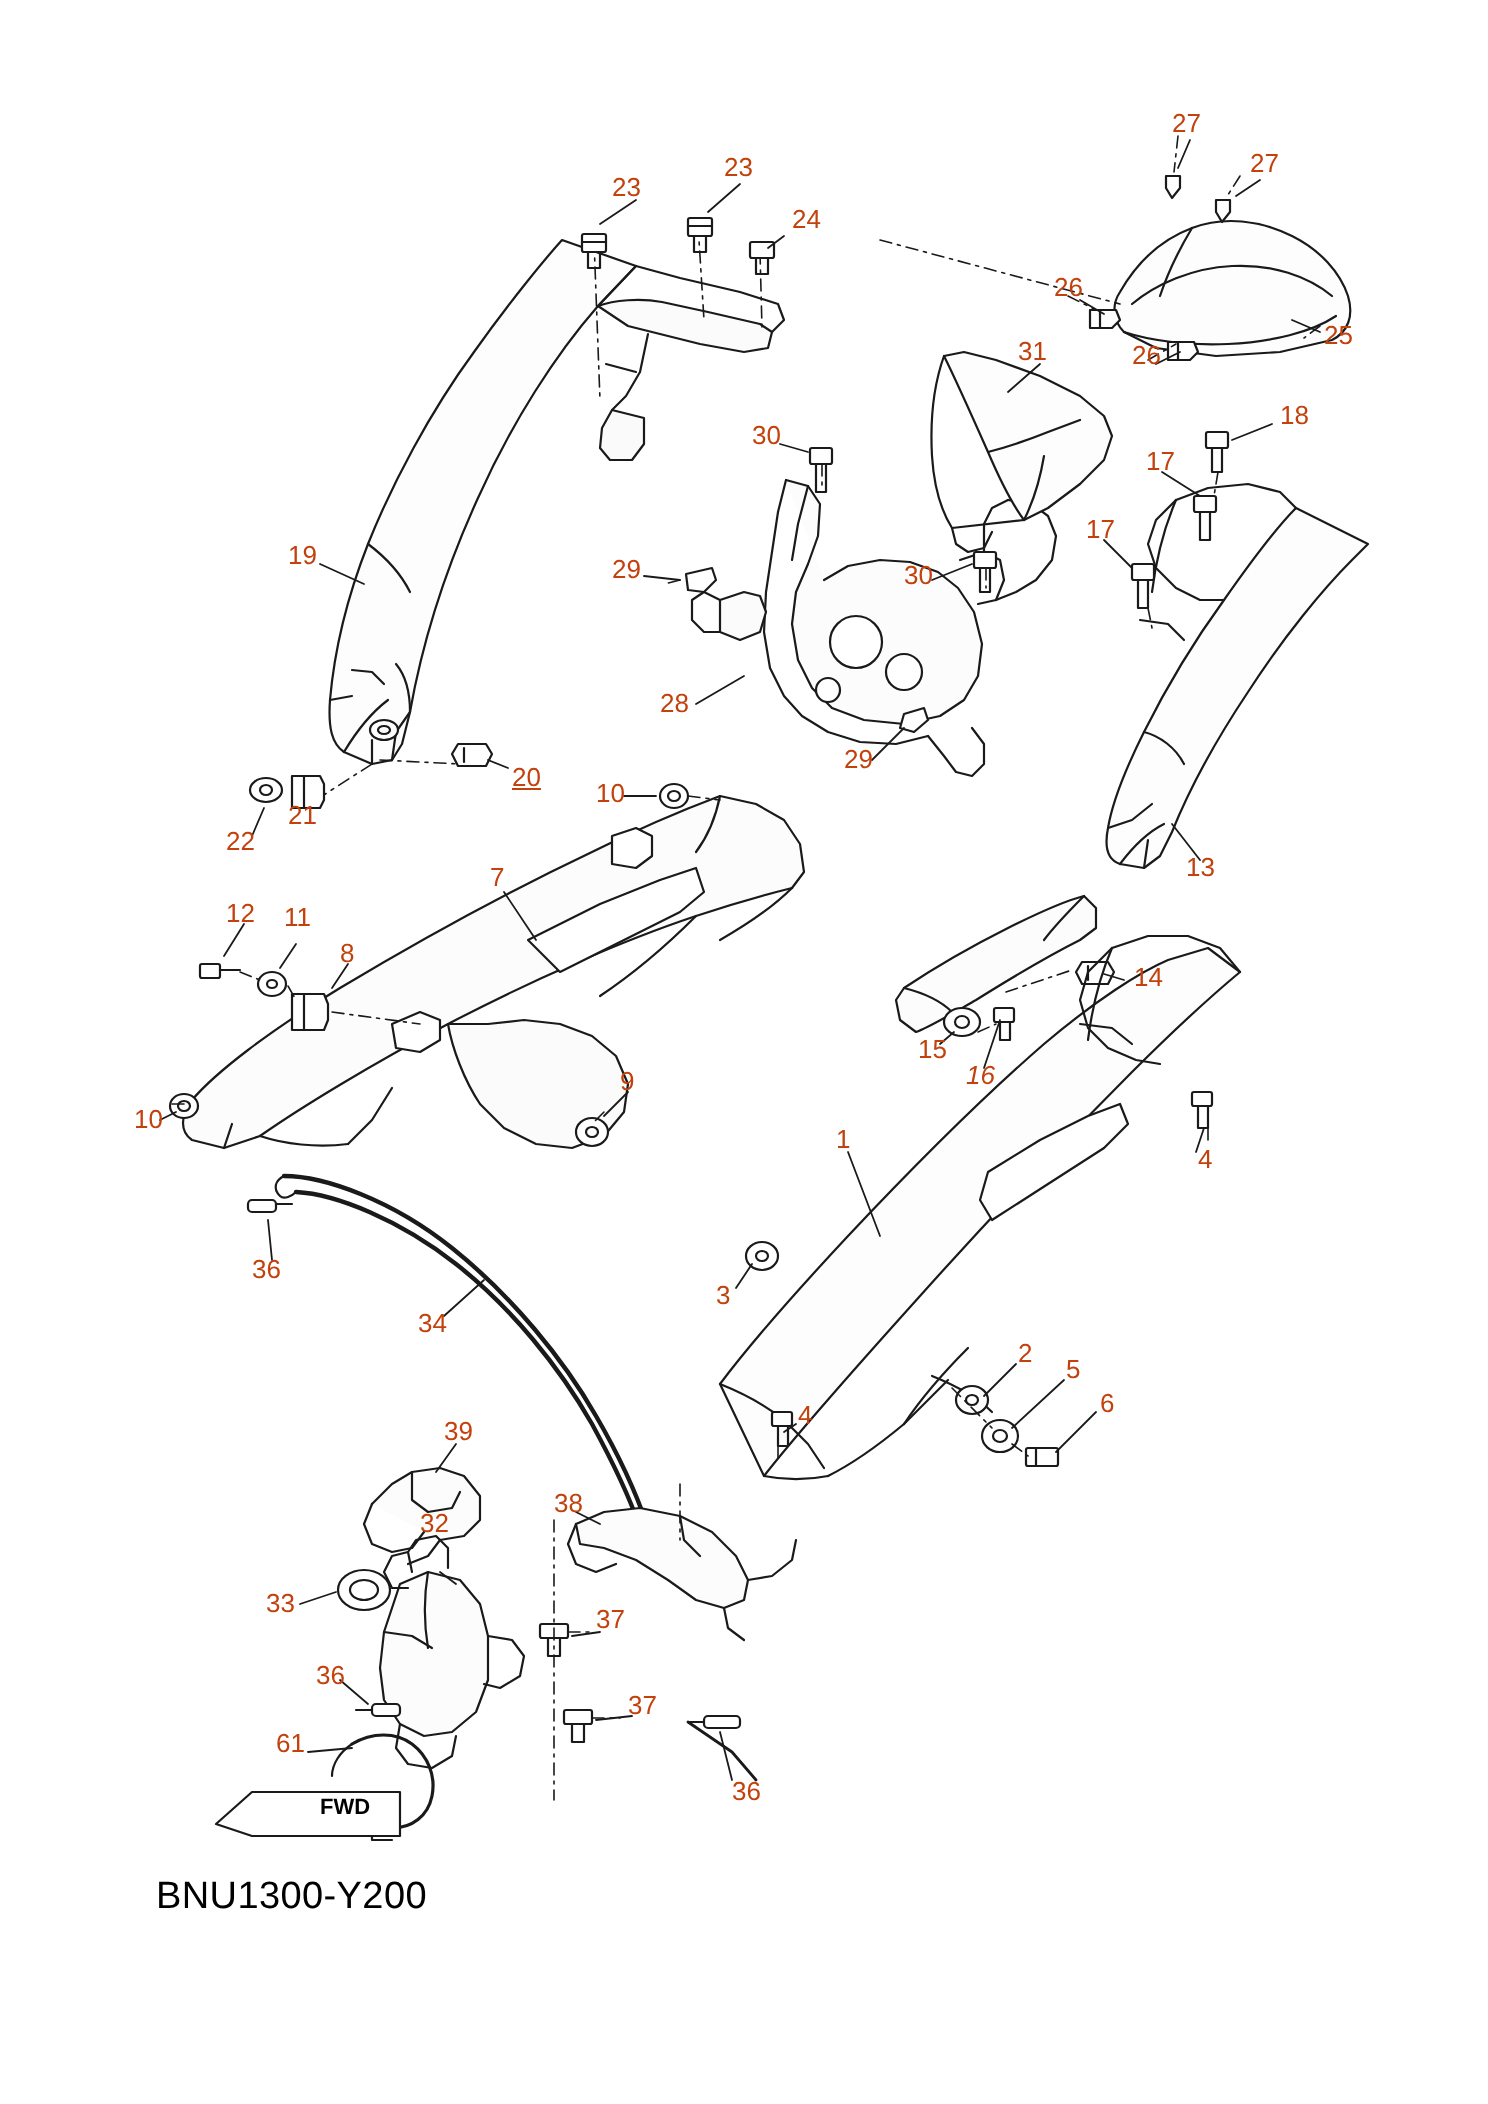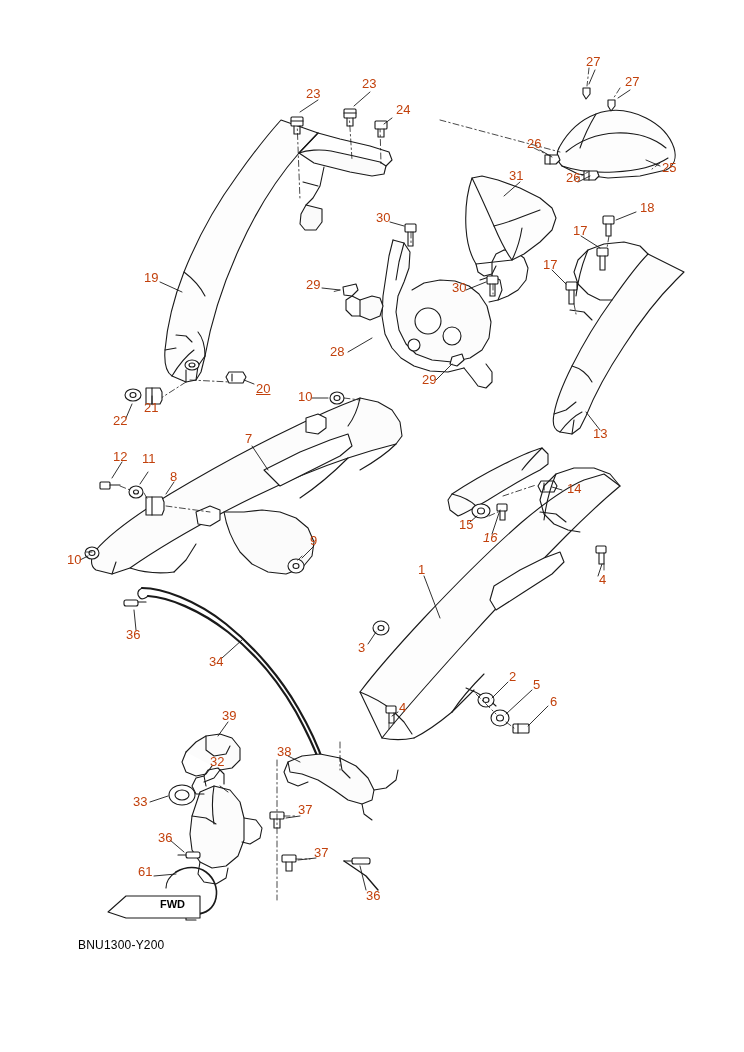--- a/index.html
+++ b/index.html
@@ -34,21 +34,21 @@
     line-height: 13px;
     color: #c2410c;
     white-space: nowrap;
     user-select: none;
   }
   .partcode {
     position: absolute;
     left: 78px;
     top: 938px;
     font-family: "Liberation Sans", sans-serif;
-    font-size: 12px;
+    font-size: 19px;
     letter-spacing: 0.2px;
     color: #000;
   }
   .fwd-label {
     position: absolute;
     left: 128px;
     top: 898px;
     font-family: "Liberation Sans", sans-serif;
     font-size: 11px;
     font-weight: bold;

